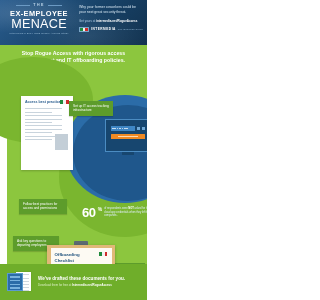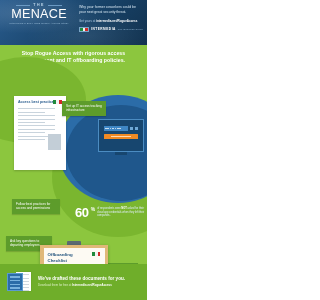--- a/index.html
+++ b/index.html
@@ -188,20 +188,21 @@
 <div class="page">
 
   <div class="header">
 
     <div class="hdr-left">
       <div class="kicker-row">
         <span class="kline"></span>
         <span class="kicker">THE</span>
         <span class="kline"></span>
       </div>
+      <div class="title1">EX-EMPLOYEE</div>
       <div class="title2">MENACE</div>
       <div class="hdr-sub">Intermedia's 2014 SMB Rogue Access Study</div>
     </div>
 
     <div class="hdr-right">
       <div class="hdr-tag">Why your former coworkers could be your next great security threat.</div>
       <div class="hdr-link">
         <span>Get yours at </span><b>intermedia.net/RogueAccess</b>
       </div>
       <div class="logo-row">
@@ -213,21 +214,21 @@
         <span class="logo-txt">INTERMEDIA</span>
         <span class="logo-tail">The Business Cloud</span>
       </div>
     </div>
   </div>
 
   <div class="subhead">
     <p>Stop Rogue Access with rigorous access management and IT offboarding policies.</p>
   </div>
 
-  <div class="body" style="height:193px;">
+  <div class="body" style="height:193px;margin-left:7px;">
 
     <div class="blob blob-a"></div>
     <div class="blob blob-b"></div>
     <div class="swoosh"></div>
     <div class="swoosh2"></div>
 
     <div class="doc-card">
       <div class="doc-title">Access best practices.</div>
       <span class="doc-flag">
         <i class="it-g"></i>

